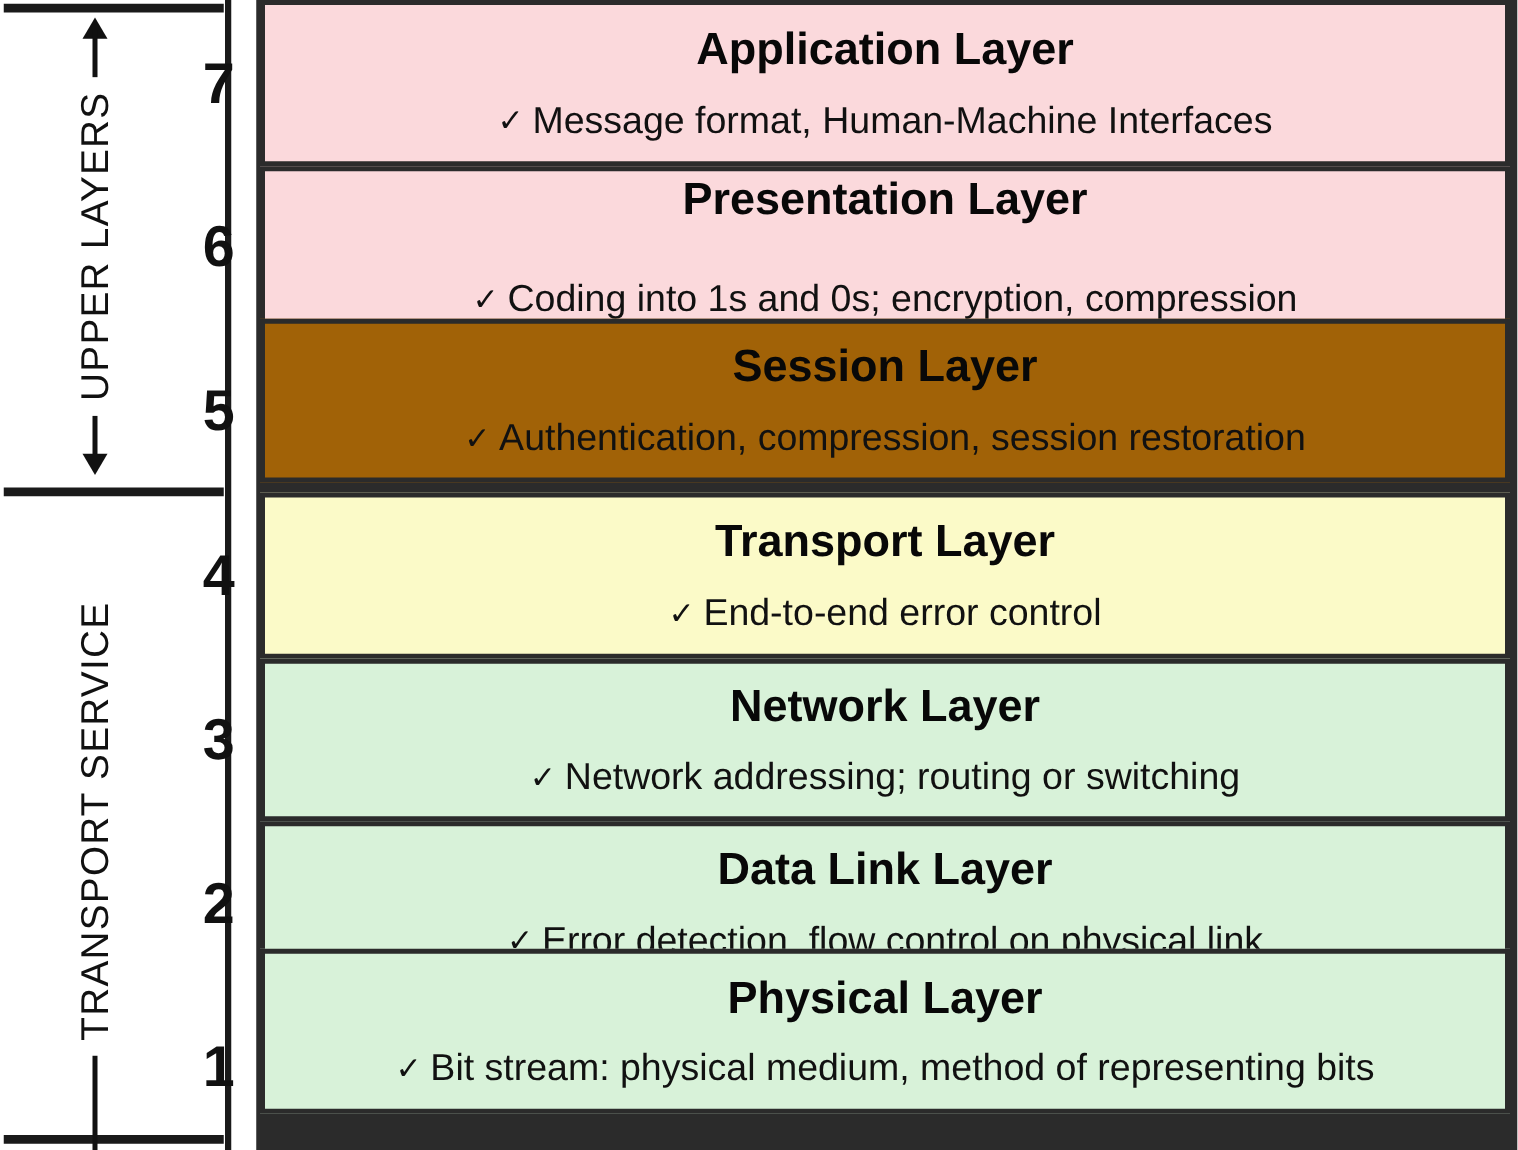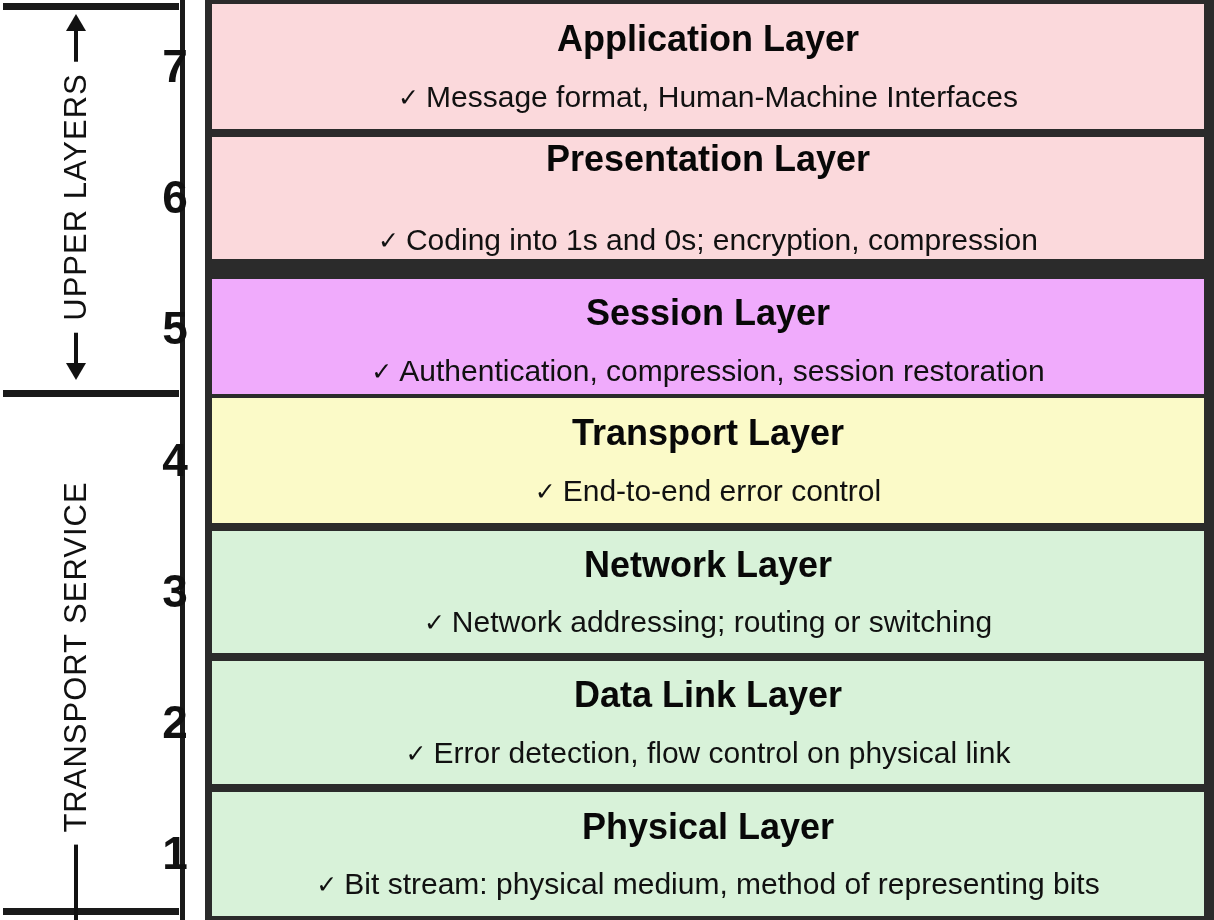--- a/index.html
+++ b/index.html
@@ -217,35 +217,35 @@
 
   <div id="stack">
       <div class="layer-row" style="top: 0px; height: 133px; background: rgb(251, 217, 220);">
         <div class="layer-title">Application Layer</div>
         <div class="layer-desc"><span class="check">✓</span><span>Message format, Human-Machine Interfaces</span></div>
       </div>
       <div class="layer-row" style="top: 133px; height: 130px; background: rgb(251, 217, 220); gap: 24px;">
         <div class="layer-title">Presentation Layer</div>
         <div class="layer-desc"><span class="check">✓</span><span>Coding into 1s and 0s; encryption, compression</span></div>
       </div>
-      <div class="layer-row" style="top: 275px; height: 131px; background: #f0abfc;">
+      <div class="layer-row" style="top: 255px; height: 131px; background: #a16207;">
         <div class="layer-title">Session Layer</div>
         <div class="layer-desc"><span class="check">✓</span><span>Authentication, compression, session restoration</span></div>
       </div>
       <div class="layer-row" style="top: 394px; height: 133px; background: rgb(251, 250, 200);">
         <div class="layer-title">Transport Layer</div>
         <div class="layer-desc"><span class="check">✓</span><span>End-to-end error control</span></div>
       </div>
       <div class="layer-row" style="top: 527px; height: 130px; background: rgb(216, 242, 217);">
         <div class="layer-title">Network Layer</div>
         <div class="layer-desc"><span class="check">✓</span><span>Network addressing; routing or switching</span></div>
       </div>
       <div class="layer-row" style="top: 657px; height: 131px; background: rgb(216, 242, 217);">
         <div class="layer-title">Data Link Layer</div>
         <div class="layer-desc"><span class="check">✓</span><span>Error detection, flow control on physical link</span></div>
       </div>
-      <div class="layer-row" style="top: 788px; height: 132px; background: rgb(216, 242, 217);">
+      <div class="layer-row" style="top: 759px; height: 132px; background: rgb(216, 242, 217);">
         <div class="layer-title">Physical Layer</div>
         <div class="layer-desc"><span class="check">✓</span><span>Bit stream: physical medium, method of representing bits</span></div>
       </div>
     </div>
 
 </div>
 
 </body></html>

